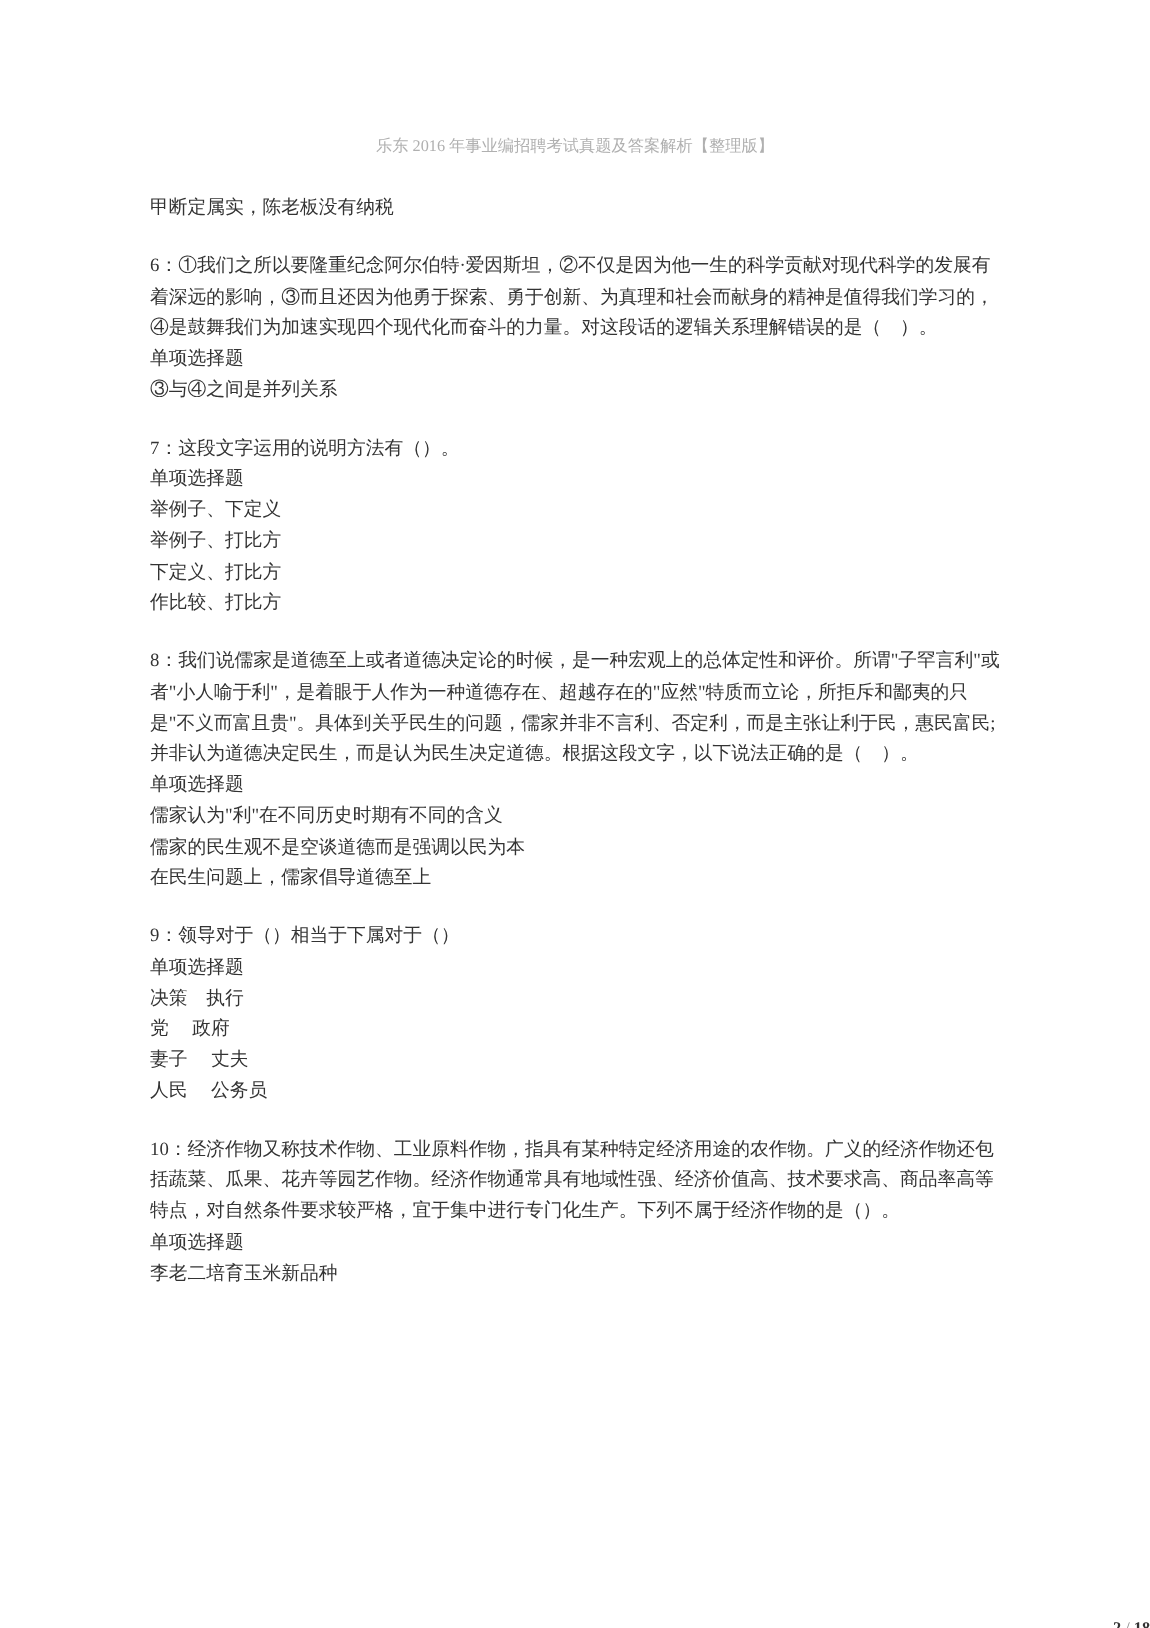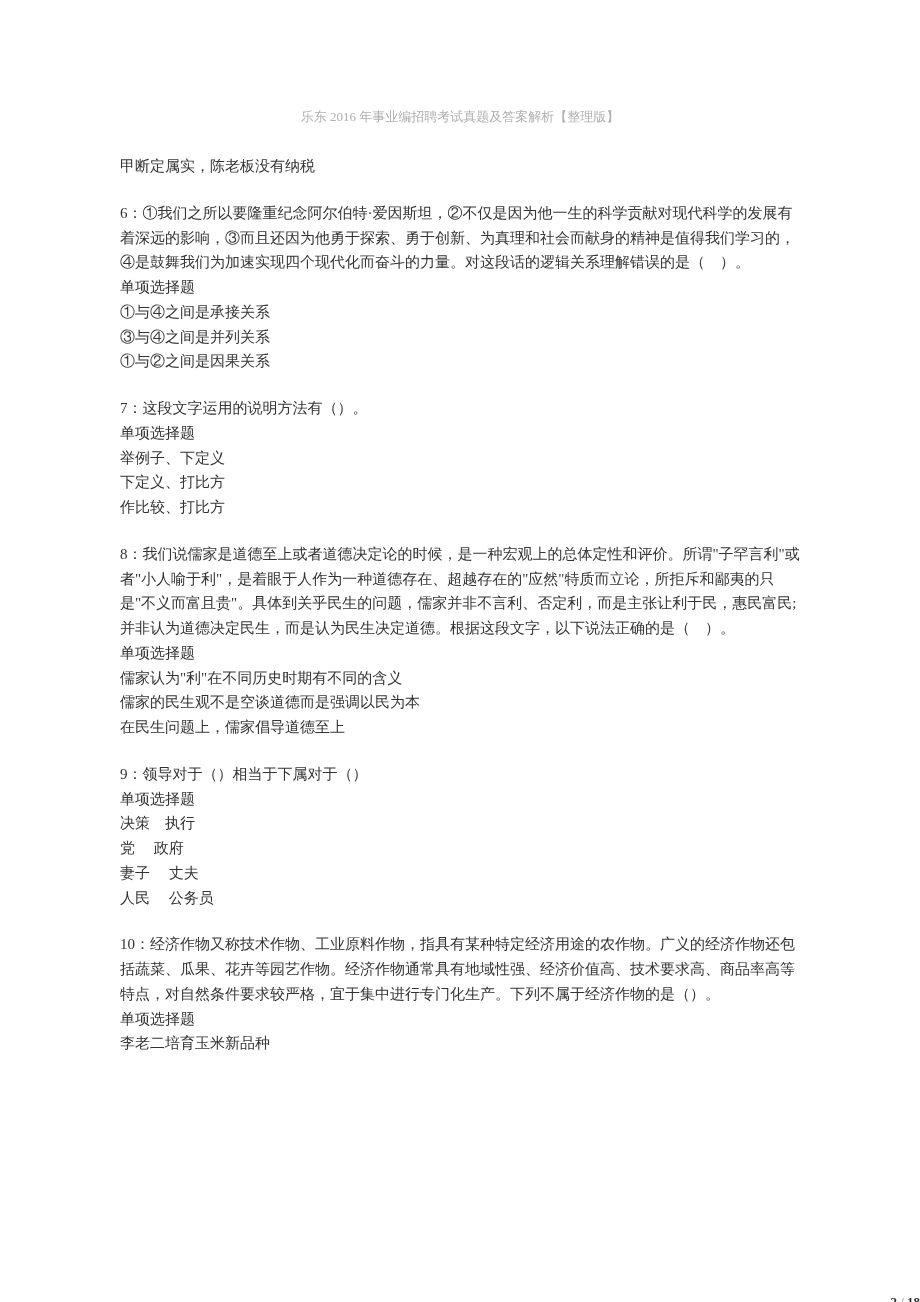--- a/index.html
+++ b/index.html
@@ -57,29 +57,28 @@
 
   <div class="content">
 
     <div class="block">
       <div class="line">甲断定属实，陈老板没有纳税</div>
     </div>
 
     <div class="block">
       <div class="line">6：①我们之所以要隆重纪念阿尔伯特·爱因斯坦，②不仅是因为他一生的科学贡献对现代科学的发展有着深远的影响，③而且还因为他勇于探索、勇于创新、为真理和社会而献身的精神是值得我们学习的，④是鼓舞我们为加速实现四个现代化而奋斗的力量。对这段话的逻辑关系理解错误的是（　）。</div>
       <div class="line">单项选择题</div>
-      <div class="line">①与④之间是承接关系</div>
       <div class="line">③与④之间是并列关系</div>
-      <div class="line">①与②之间是因果关系</div>
     </div>
 
     <div class="block">
       <div class="line">7：这段文字运用的说明方法有（）。</div>
       <div class="line">单项选择题</div>
       <div class="line">举例子、下定义</div>
+      <div class="line">举例子、打比方</div>
       <div class="line">下定义、打比方</div>
       <div class="line">作比较、打比方</div>
     </div>
 
     <div class="block">
       <div class="line">8：我们说儒家是道德至上或者道德决定论的时候，是一种宏观上的总体定性和评价。所谓"子罕言利"或者"小人喻于利"，是着眼于人作为一种道德存在、超越存在的"应然"特质而立论，所拒斥和鄙夷的只是"不义而富且贵"。具体到关乎民生的问题，儒家并非不言利、否定利，而是主张让利于民，惠民富民;并非认为道德决定民生，而是认为民生决定道德。根据这段文字，以下说法正确的是（　）。</div>
       <div class="line">单项选择题</div>
       <div class="line">儒家认为"利"在不同历史时期有不同的含义</div>
       <div class="line">儒家的民生观不是空谈道德而是强调以民为本</div>
       <div class="line">在民生问题上，儒家倡导道德至上</div>

